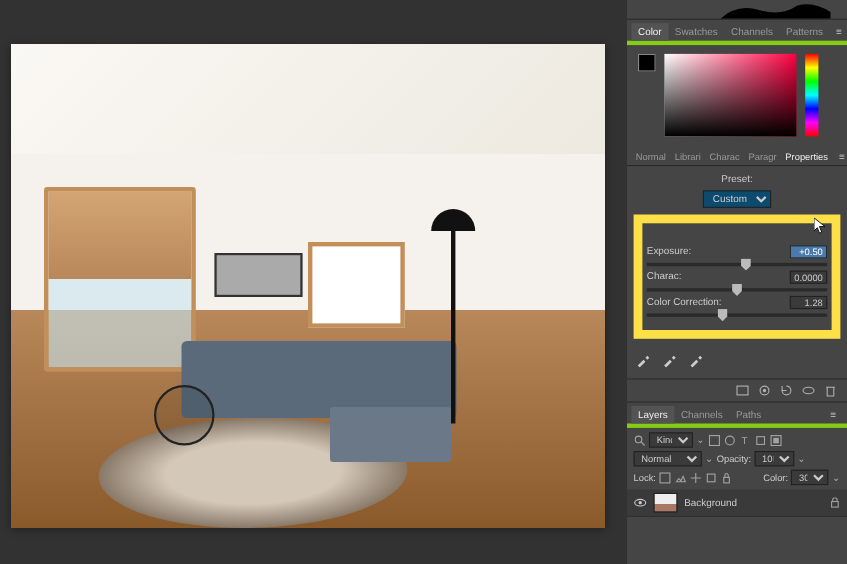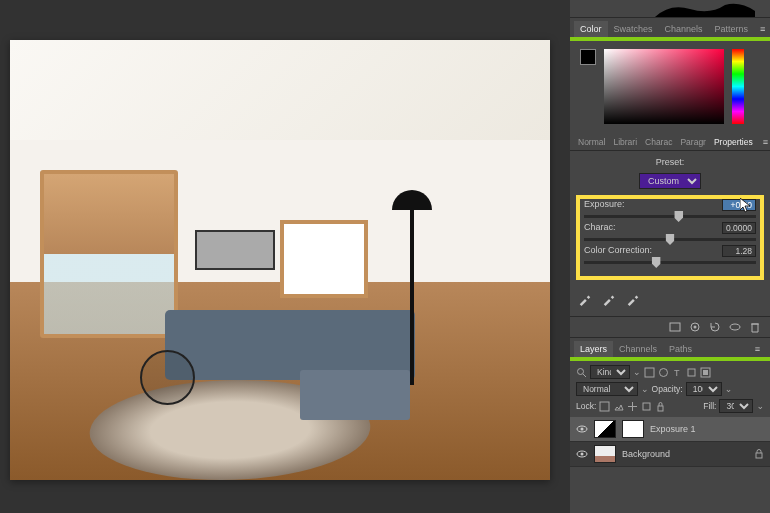--- a/index.html
+++ b/index.html
@@ -31,22 +31,22 @@
   .hue-strip { width:12px; height:75px; background: linear-gradient(to bottom, #f00, #ff0, #0f0, #0ff, #00f, #f0f, #f00); }
   
   .props-tabs { display:flex; padding:3px 4px 0; border-bottom:1px solid #2a2a2a; }
   .props-tab { padding:3px 4px; color:#999; cursor:pointer; font-size:8.5px; white-space:nowrap; }
   .props-tab.active { color:#eee; }
   .props-body { padding:6px 8px; }
   .props-header { display:flex; align-items:center; gap:6px; margin-bottom:8px; }
   .adj-icon { width:14px; height:14px; background:#333; border:1px solid #777; }
   .adj-icon2 { width:14px; height:14px; background:linear-gradient(135deg,#fff 50%,#000 50%); border-radius:50%; }
   .preset-row { display:flex; align-items:center; gap:6px; margin-bottom:6px;flex-direction:column; }
-  .preset-select { flex:1; background:#4c1d95; border:1px solid #222; color:#ccc; font-size:9px; padding:1px 4px; height:16px; }
-  .red-box { border:4px solid #fde047; padding:0 4px 8px; margin:2px -2px 8px; }
+  .preset-select { flex:1; background:#0c4a6e; border:1px solid #222; color:#ccc; font-size:9px; padding:1px 4px; height:16px; }
+  .red-box { border:8px solid #fde047; padding:20px 4px 8px; margin:2px -2px 8px; }
   .slider-row { margin-bottom:4px; }
   .slider-label-row { display:flex; justify-content:space-between; margin-bottom:2px; }
   .slider-val { background:#3a3a3a; border:1px solid #222; color:#ccc; font-size:8.5px; padding:0 3px; min-width:34px; text-align:right; }
   .slider-val.highlight { background:#4a7aad; color:#fff; }
   .slider-track { height:3px; background:#2a2a2a; position:relative; margin:4px 0 2px; }
   .slider-thumb { position:absolute; top:-4px; width:9px; height:11px; background:#bbb; transform:translateX(-50%); clip-path: polygon(0 0, 100% 0, 100% 60%, 50% 100%, 0 60%); cursor:pointer; }
   .cursor-arrow { position:absolute; left:740px; top:198px; width:12px; height:16px; pointer-events:none; z-index:50; }
   .eyedroppers { display:flex; gap:10px; padding:4px 0; }
   .eyedrop { width:14px; height:14px; color:#ccc; cursor:pointer; }
   .panel-footer { display:flex; gap:6px; justify-content:flex-end; padding:4px 8px; border-top:1px solid #2a2a2a; margin-top:auto; }
@@ -227,35 +227,26 @@
         <svg class="tiny-icon" viewBox="0 0 11 11">
             <path d="M5.5 1v9M1 5.5h9" stroke="#ccc"></path>
           </svg>
         <svg class="tiny-icon" viewBox="0 0 11 11">
             <rect x="2" y="2" width="7" height="7" fill="none" stroke="#ccc"></rect>
           </svg>
         <svg class="tiny-icon" viewBox="0 0 11 11">
             <rect x="3" y="5" width="5" height="5" fill="none" stroke="#ccc"></rect>
             <path d="M4 5V3a1.5 1.5 0 0 1 3 0v2" fill="none" stroke="#ccc"></path>
           </svg>
-        <span style="margin-left:auto">Fill:</span>
+        <span style="margin-left:auto">Color:</span>
         <select class="mini-select" style="width:34px"><option>30%</option></select>
         <span class="chev">⌄</span>
       </div>
     </div>
     <div class="layer-list">
-      <div class="layer-row selected">
-        <svg class="eye-icon" viewBox="0 0 12 10">
-            <ellipse cx="6" cy="5" rx="5" ry="3" fill="none" stroke="#ccc"></ellipse>
-            <circle cx="6" cy="5" r="1.5" fill="#ccc"></circle>
-          </svg>
-        <div class="layer-thumb adj"></div>
-        <div class="layer-thumb mask"></div>
-        <span>Exposure 1</span>
-      </div>
       <div class="layer-row">
         <svg class="eye-icon" viewBox="0 0 12 10">
             <ellipse cx="6" cy="5" rx="5" ry="3" fill="none" stroke="#ccc"></ellipse>
             <circle cx="6" cy="5" r="1.5" fill="#ccc"></circle>
           </svg>
         <div class="layer-thumb bg"></div>
         <span>Background</span>
         <svg class="lock-icon" viewBox="0 0 10 10">
             <rect x="2" y="4" width="6" height="5" fill="none" stroke="#ccc"></rect>
             <path d="M3 4V2.5a2 2 0 0 1 4 0V4" fill="none" stroke="#ccc"></path>

